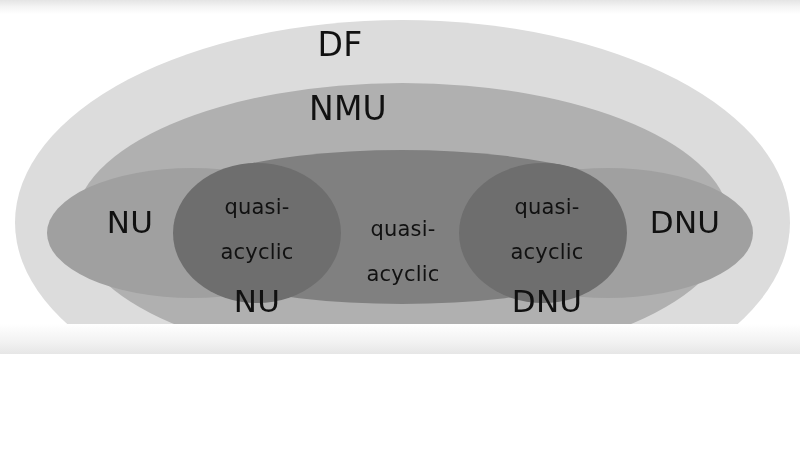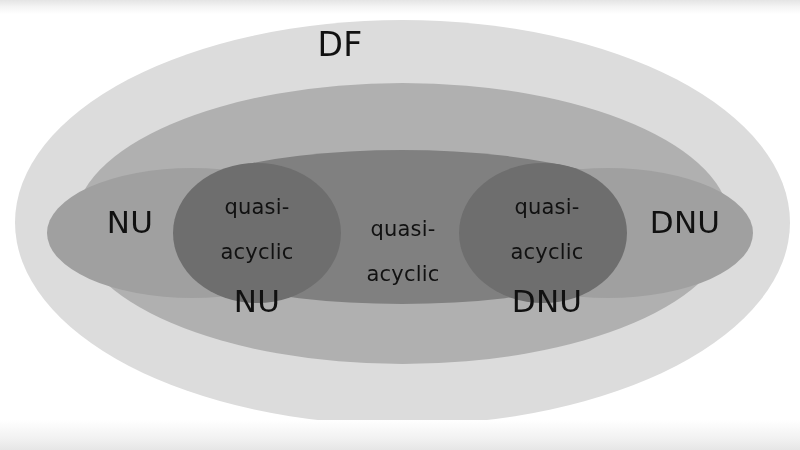--- a/index.html
+++ b/index.html
@@ -7,21 +7,21 @@
     margin: 0;
     padding: 0;
     background: #ffffff;
   }
   body {
     font-family: "DejaVu Sans", "Liberation Sans", sans-serif;
   }
   #canvas {
     position: relative;
     width: 800px;
-    height: 450px;
+    height: 354px;
     background: #ffffff;
     overflow: hidden;
   }
   
   .edge-shade-top {
     position: absolute;
     left: 0;
     top: 0;
     width: 800px;
     height: 14px;
@@ -173,20 +173,21 @@
     <div class="ellipse set-nu" style="background:#a0a0a0;"></div>
 
     <div class="ellipse set-dnu" style="background:#a0a0a0;"></div>
 
     <div class="ellipse set-qa-nu" style="background:#6e6e6e;"></div>
 
     <div class="ellipse set-qa-dnu" style="background:#6e6e6e;"></div>
 
     <div class="label label-df">DF</div>
 
+    <div class="label label-nmu">NMU</div>
 
     <div class="label label-nu">NU</div>
 
     <div class="label label-dnu">DNU</div>
 
     <div class="label label-center-qa">
       <span class="small">quasi-</span>
       <span class="small">acyclic</span>
     </div>
 

